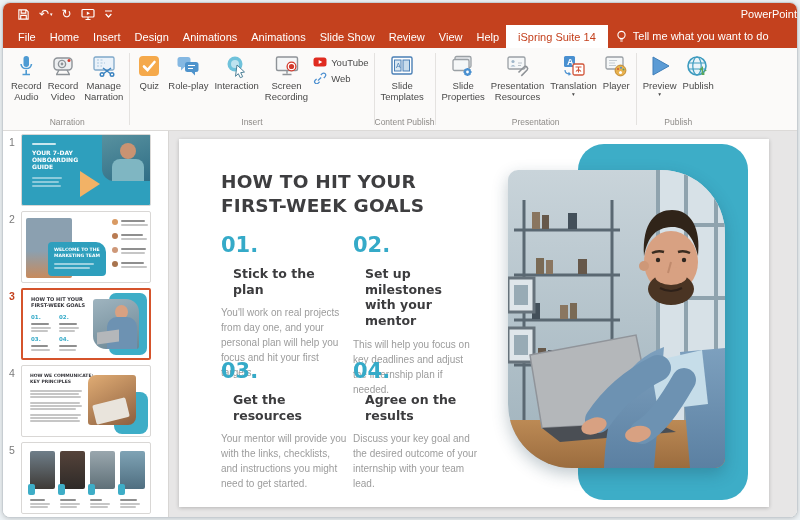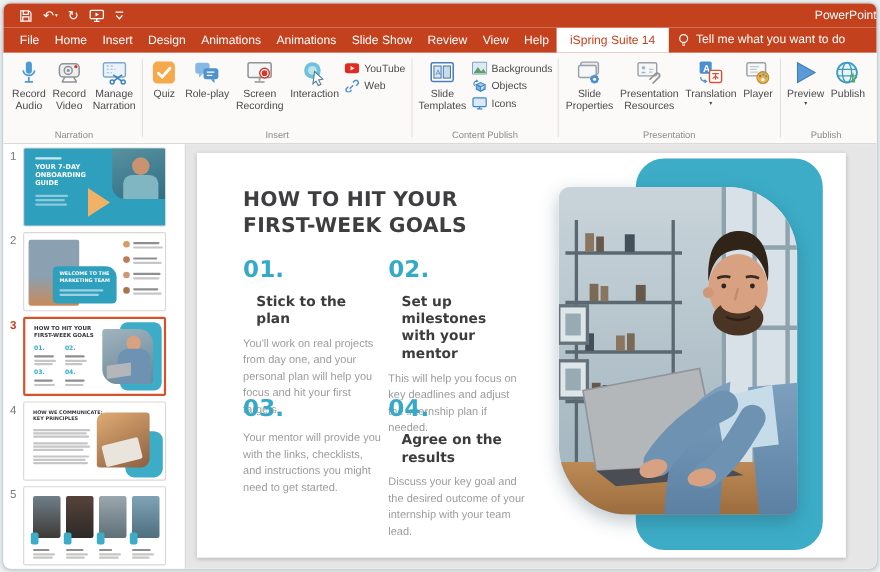--- a/index.html
+++ b/index.html
@@ -176,35 +176,35 @@
               <rect x="2.5" y="4" width="13" height="10" rx="2.5" fill="#85B8E2"></rect>
               <path d="M6 14 l0 3.5 3.5 -3.5" fill="#85B8E2"></path>
               <rect x="10" y="9" width="13.5" height="10" rx="2.5" fill="#4E93CC"></rect>
               <path d="M20 19 l0 3.5 -3.5 -3.5" fill="#4E93CC"></path>
               <path d="M13 12.5 h7 M13 15.5 h5" stroke="#fff" stroke-width="1.2"></path>
             </svg>
           <span class="rlabel">Role-play</span>
         </div>
         <div class="rbtn">
           <svg viewBox="0 0 26 26">
+              <circle cx="11" cy="11" r="7.5" fill="#6FC2DB"></circle>
+              <circle cx="11" cy="11" r="4" fill="#fff" opacity=".55"></circle>
+              <path d="M13 12 l7.5 7 -3.8 .7 2 4 -2.4 1 -2 -4 -2.8 2.6 Z" fill="#fff" stroke="#4C7F96" stroke-width="1"></path>
+            </svg>
+          <span class="rlabel">Interaction</span>
+        </div>
+        <div class="rbtn">
+          <svg viewBox="0 0 26 26">
               <rect x="2.5" y="4" width="21" height="13.5" rx="1.5" fill="#F4F6F7" stroke="#8E9398" stroke-width="1.4"></rect>
               <path d="M13 17.5 v3 M8.5 21.5 h9" stroke="#8E9398" stroke-width="1.4"></path>
               <circle cx="17.5" cy="13.5" r="4.4" fill="#fff" stroke="#D33A2C" stroke-width="1.3"></circle>
               <circle cx="17.5" cy="13.5" r="2.6" fill="#D33A2C"></circle>
             </svg>
           <span class="rlabel">Screen
 Recording</span>
-        </div>
-        <div class="rbtn">
-          <svg viewBox="0 0 26 26">
-              <circle cx="11" cy="11" r="7.5" fill="#6FC2DB"></circle>
-              <circle cx="11" cy="11" r="4" fill="#fff" opacity=".55"></circle>
-              <path d="M13 12 l7.5 7 -3.8 .7 2 4 -2.4 1 -2 -4 -2.8 2.6 Z" fill="#fff" stroke="#4C7F96" stroke-width="1"></path>
-            </svg>
-          <span class="rlabel">Interaction</span>
         </div>
         <div class="rstack">
           <div class="rsmall">
             <svg viewBox="0 0 14 12">
                 <rect x="0.5" y="1.5" width="13" height="9" rx="2.5" fill="#E02B20"></rect>
                 <path d="M5.7 4 L9.3 6 L5.7 8 Z" fill="#fff"></path>
               </svg>
             <span>YouTube</span>
           </div>
           <div class="rsmall">
@@ -223,44 +223,20 @@
       <div class="rcontent">
         <div class="rbtn">
           <svg viewBox="0 0 26 26">
               <rect x="3" y="4" width="20" height="17" rx="1.5" fill="#fff" stroke="#4A7FB5" stroke-width="1.4"></rect>
               <rect x="5.5" y="7" width="6.5" height="11" fill="#D9E7F2" stroke="#4A7FB5" stroke-width="1"></rect>
               <text x="7" y="15" font-size="7" fill="#4A7FB5" font-family="Liberation Sans">A</text>
               <rect x="14" y="7" width="6.5" height="11" fill="#C9DCEC" stroke="#4A7FB5" stroke-width="1"></rect>
             </svg>
           <span class="rlabel">Slide
 Templates</span>
-        </div>
-        <div class="rstack">
-          <div class="rsmall">
-            <svg viewBox="0 0 14 12">
-                <rect x="0.5" y="0.5" width="13" height="11" rx="1" fill="#DCEAF4" stroke="#7FA3C0" stroke-width="1"></rect>
-                <path d="M1.5 10.5 L5.5 5 L8.5 9 L10.5 6.5 L13 10.5 Z" fill="#5E9E68"></path>
-              </svg>
-            <span>Backgrounds</span>
-          </div>
-          <div class="rsmall">
-            <svg viewBox="0 0 14 12">
-                <path d="M4 5 L8 3 L12 5 L8 7 Z" fill="#A8CBE8" stroke="#3C87C8" stroke-width="1"></path>
-                <path d="M4 5 v4 l4 2 v-4 Z M12 5 v4 l-4 2" fill="#7DB2DC" stroke="#3C87C8" stroke-width="1"></path>
-                <path d="M2.5 6 C1 4 2 1.5 5 1.5 l-1 -1 M5 1.5 l-1.3 1.2" fill="none" stroke="#3C87C8" stroke-width="1"></path>
-              </svg>
-            <span>Objects</span>
-          </div>
-          <div class="rsmall">
-            <svg viewBox="0 0 14 12">
-                <rect x="1" y="1" width="12" height="8" rx="1" fill="#D9E9F6" stroke="#3C87C8" stroke-width="1.1"></rect>
-                <path d="M7 9 v1.5 M4.5 11 h5" stroke="#3C87C8" stroke-width="1.1"></path>
-              </svg>
-            <span>Icons</span>
-          </div>
         </div>
       </div>
       <div class="rglabel">Content Publish</div>
     </div>
     <div class="rsep"></div>
 
     <div class="rgroup">
       <div class="rcontent">
         <div class="rbtn">
           <svg viewBox="0 0 26 26">
@@ -471,20 +447,21 @@
           <div class="ibody">You'll work on real projects from day one, and your personal plan will help you focus and hit your first targets.</div>
         </div>
         <div class="sitem i12">
           <div class="inum">02.</div>
           <div class="ihead">Set up milestones
 with your mentor</div>
           <div class="ibody">This will help you focus on key deadlines and adjust the internship plan if needed.</div>
         </div>
         <div class="sitem i21">
           <div class="inum">03.</div>
+          <div class="ihead">Get the resources</div>
           <div class="ibody">Your mentor will provide you with the links, checklists, and instructions you might need to get started.</div>
         </div>
         <div class="sitem i22">
           <div class="inum">04.</div>
           <div class="ihead">Agree on the results</div>
           <div class="ibody">Discuss your key goal and the desired outcome of your internship with your team lead.</div>
         </div>
 
         <div class="teal-shape"></div>
         <div class="photo">

